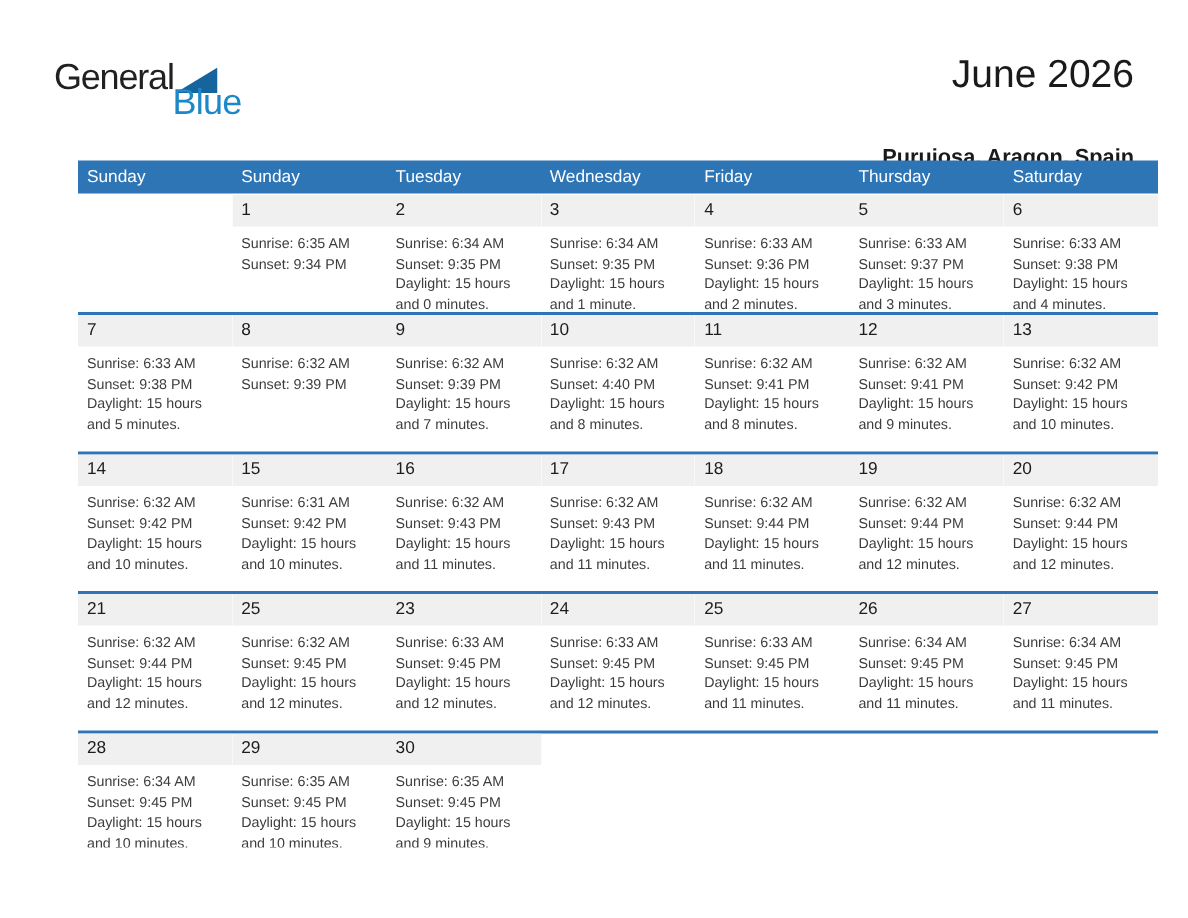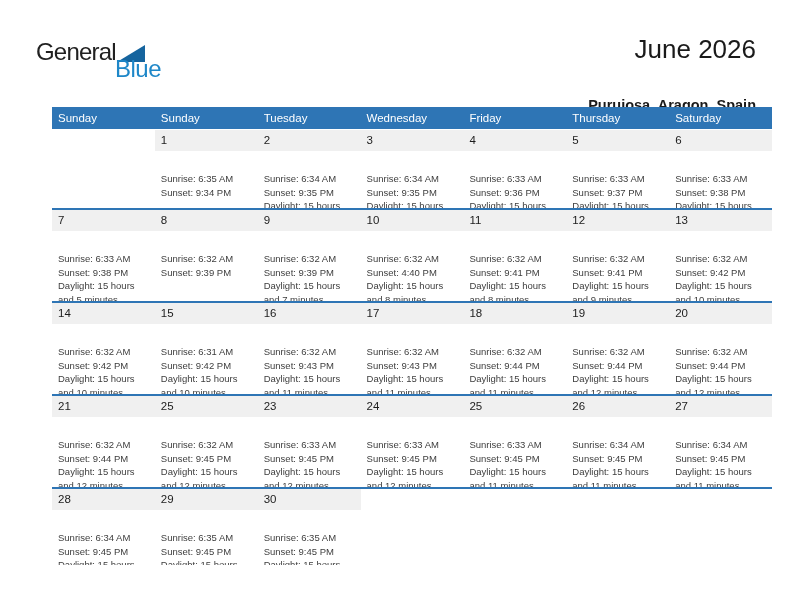--- a/index.html
+++ b/index.html
@@ -23,21 +23,21 @@
   .cal-head{display:grid;grid-template-columns:repeat(7,1fr);background:var(--header-blue,#2E75B5);height:22px;margin-bottom:1px;}
   .head-cell{color:#ffffff;font-size:11.5px;display:flex;align-items:center;padding-left:6px;}
 
   .week{display:grid;grid-template-columns:repeat(7,1fr);box-sizing:border-box;height:93px;border-top:2px solid var(--header-blue,#2E75B5);}
   .week.first{height:78px;border-top:none;}
   .week.last{height:78px;}
 
   .cell{overflow:hidden;}
   .band{height:21px;box-sizing:border-box;background:var(--band-gray,#F0F0F0);padding:4px 0 0 6px;font-size:11.5px;color:#1c1c1c;}
   .band.empty{background:transparent;}
-  .details{padding:21px 4px 0 6px;font-size:9.5px;line-height:13.5px;color:var(--detail-text,#3D3D3D);}
+  .details{padding:5px 4px 0 6px;font-size:9.5px;line-height:13.5px;color:var(--detail-text,#3D3D3D);}
 </style>
 </head>
 <body>
 
 <div class="page">
 
   <div class="brand">
     <div class="brand-top">
       <span class="brand-general">General</span>
       <svg class="brand-tri" width="28" height="17" viewBox="0 0 28 17">

